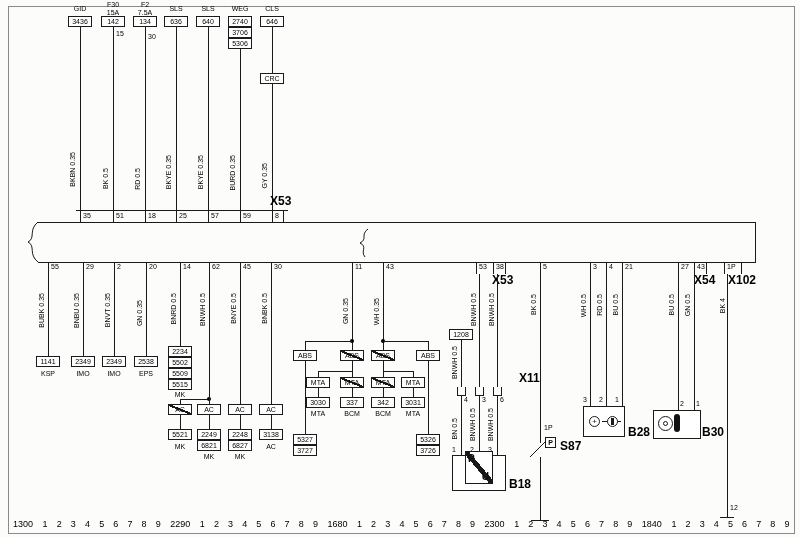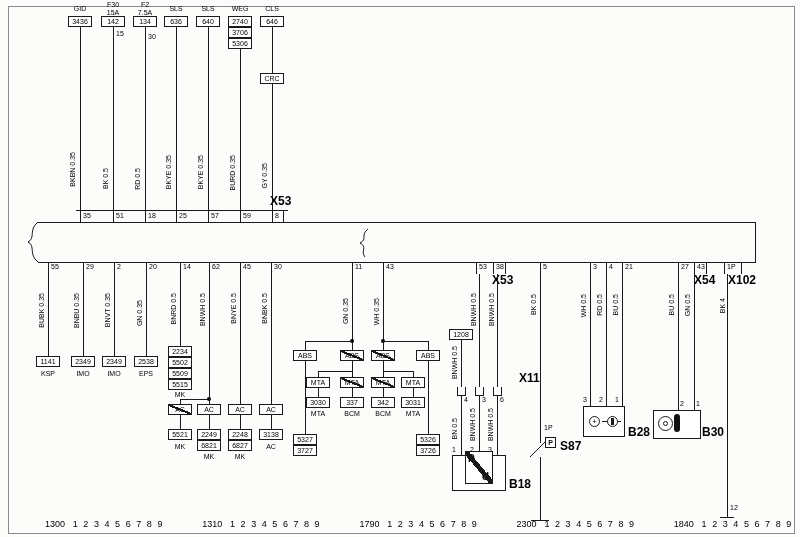--- a/index.html
+++ b/index.html
@@ -13,21 +13,21 @@
   .vt{position:absolute;font-size:7px;line-height:8px;color:#000;white-space:nowrap;
       writing-mode:vertical-rl;transform:rotate(180deg);}
   .bg{position:absolute;font-size:12px;line-height:13px;font-weight:bold;color:#000;white-space:nowrap;}
   .bx{position:absolute;width:22px;height:9px;line-height:9px;font-size:7px;text-align:center;
       border:1px solid #1a1a1a;background:#fff;color:#000;}
   .sl{background-image:linear-gradient(to top right,transparent 44%,#1a1a1a 44%,#1a1a1a 56%,transparent 56%);}
   .dot{position:absolute;width:4px;height:4px;border-radius:2px;background:#000;}
   .cn{position:absolute;width:7px;height:8px;border:1px solid #1a1a1a;border-top:none;background:transparent;}
   #ruler{position:absolute;left:8px;top:519px;width:786px;height:12px;display:flex;}
   .rgrp{flex:1;display:flex;}
-  .rmaj{width:30px;text-align:center;font-size:9px;line-height:11px;color:#000;padding-left:32px;}
+  .rmaj{width:30px;text-align:center;font-size:9px;line-height:11px;color:#000;}
   .rmin{flex:1;text-align:center;font-size:9px;line-height:11px;color:#000;}
 </style>
 </head>
 <body>
 
 <div id="stage">
 
   <div class="v fr" style="left:8px;top:6px;height:527px;"></div>
   <div class="h fr" style="left:8px;top:6px;width:786px;"></div>
   <div class="h fr" style="left:8px;top:533px;width:786px;"></div>
@@ -334,33 +334,33 @@
         <span class="rmin">2</span>
         <span class="rmin">3</span>
         <span class="rmin">4</span>
         <span class="rmin">5</span>
         <span class="rmin">6</span>
         <span class="rmin">7</span>
         <span class="rmin">8</span>
         <span class="rmin">9</span>
       </div>
       <div class="rgrp">
-        <span class="rmaj">1310</span>
-        <span class="rmin">1</span>
-        <span class="rmin">2</span>
-        <span class="rmin">3</span>
-        <span class="rmin">4</span>
-        <span class="rmin">5</span>
-        <span class="rmin">6</span>
-        <span class="rmin">7</span>
-        <span class="rmin">8</span>
-        <span class="rmin">9</span>
-      </div>
-      <div class="rgrp">
-        <span class="rmaj">1790</span>
+        <span class="rmaj">2290</span>
+        <span class="rmin">1</span>
+        <span class="rmin">2</span>
+        <span class="rmin">3</span>
+        <span class="rmin">4</span>
+        <span class="rmin">5</span>
+        <span class="rmin">6</span>
+        <span class="rmin">7</span>
+        <span class="rmin">8</span>
+        <span class="rmin">9</span>
+      </div>
+      <div class="rgrp">
+        <span class="rmaj">1680</span>
         <span class="rmin">1</span>
         <span class="rmin">2</span>
         <span class="rmin">3</span>
         <span class="rmin">4</span>
         <span class="rmin">5</span>
         <span class="rmin">6</span>
         <span class="rmin">7</span>
         <span class="rmin">8</span>
         <span class="rmin">9</span>
       </div>

